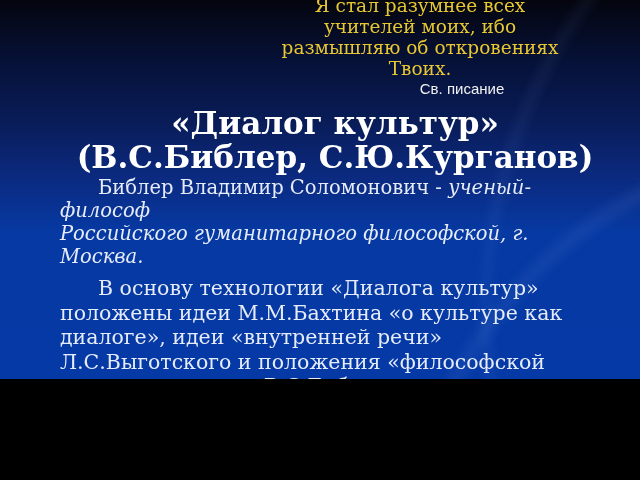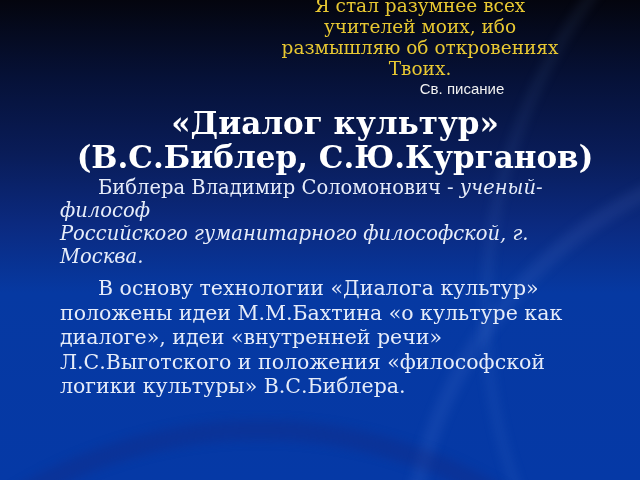--- a/index.html
+++ b/index.html
@@ -1,19 +1,19 @@
 <!DOCTYPE html>
 <html><head>
 <meta charset="utf-8">
 <style>
   html, body { margin: 0; padding: 0; background: #000; }
   .slide {
     position: relative;
     width: 640px;
-    height: 480px;
+    height: 379px;
     overflow: hidden;
     background: linear-gradient(180deg,
       #04050e 0%,
       #061137 16%,
       #091c58 32%,
       #0b2a80 47%,
       #0639a2 61%,
       #0539a6 100%);
     font-family: "DejaVu Serif", "Liberation Serif", serif;
   }
@@ -99,21 +99,21 @@
 учителей моих, ибо
 размышляю об откровениях
 Твоих.</div>
     <div class="epigraph-attribution">Св. писание</div>
   </div>
 
   <h1 class="slide-title">«Диалог культур»
 (В.С.Библер, С.Ю.Курганов)</h1>
 
   <div class="content">
-    <p class="para"><span>Библера Владимир Соломонович - </span><em>ученый-философ
+    <p class="para"><span>Библер Владимир Соломонович - </span><em>ученый-философ
 Российского гуманитарного философской, г. Москва.</em></p>
 
 
     <p class="para para-tech"><span>В основу технологии «Диалога культур»
 положены идеи М.М.Бахтина «о культуре как
 диалоге», идеи «внутренней речи»
 Л.С.Выготского и положения «философской
 логики культуры» В.С.Библера.</span></p>
   </div>
 

